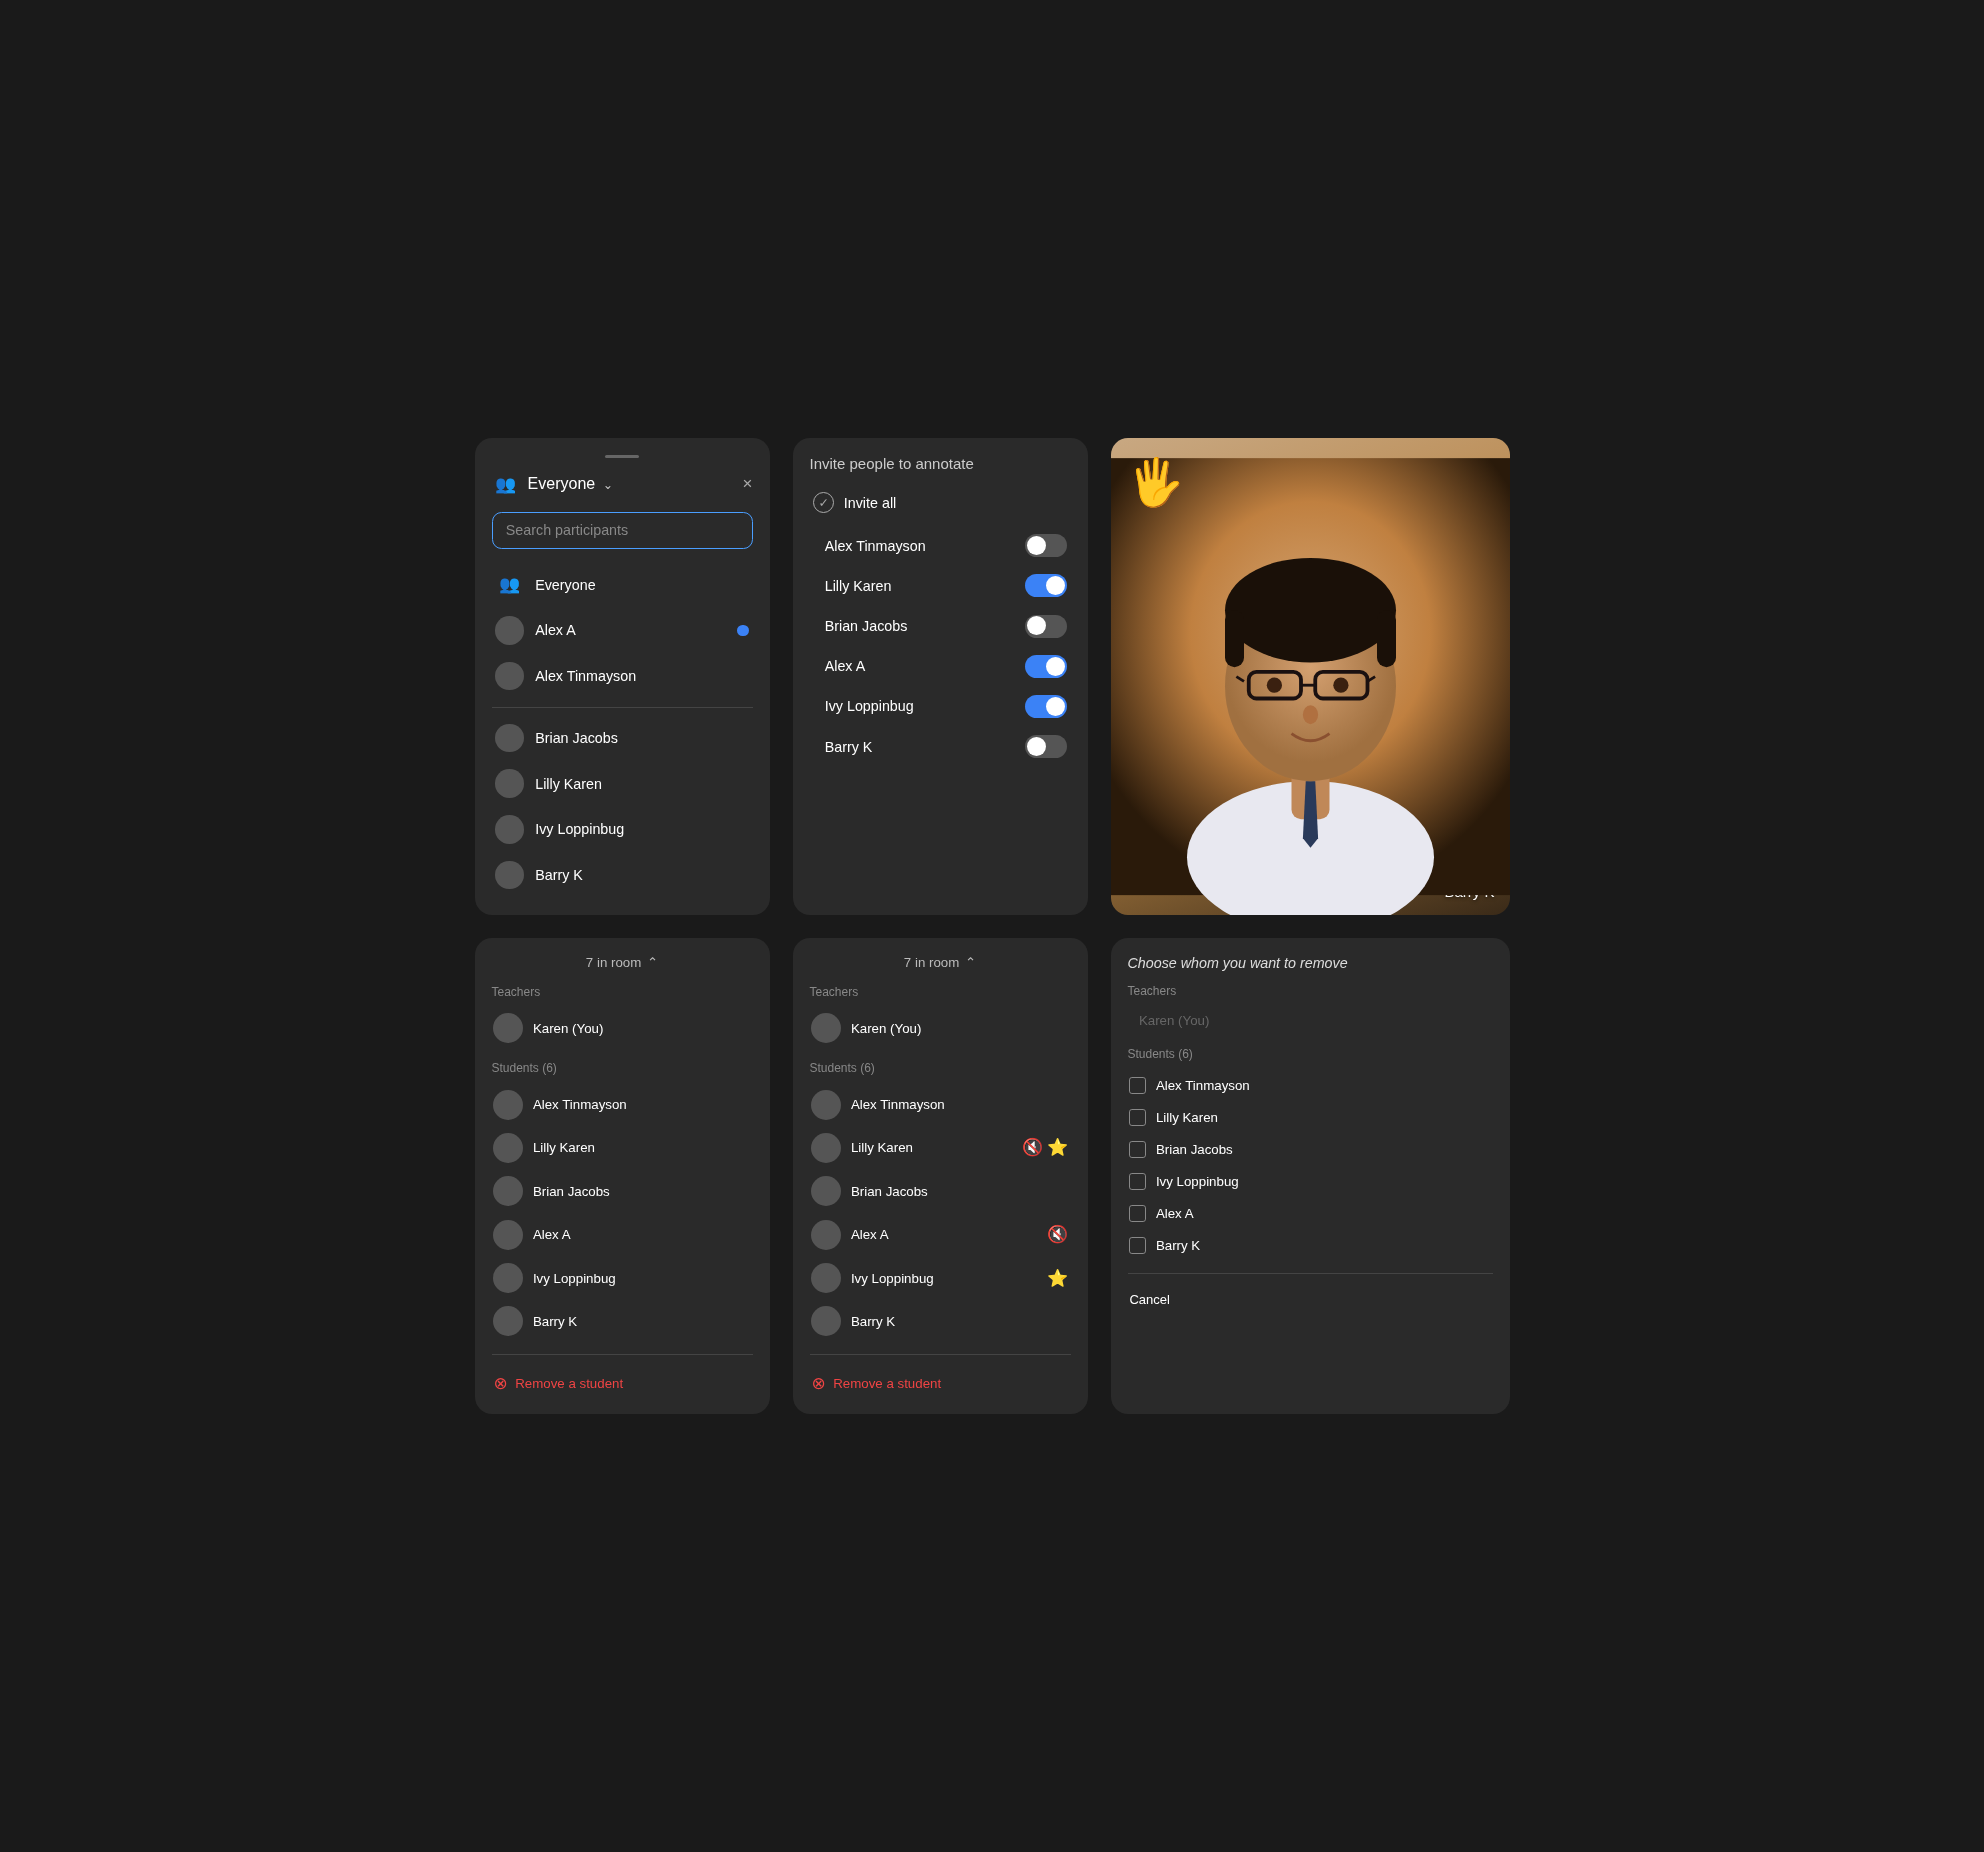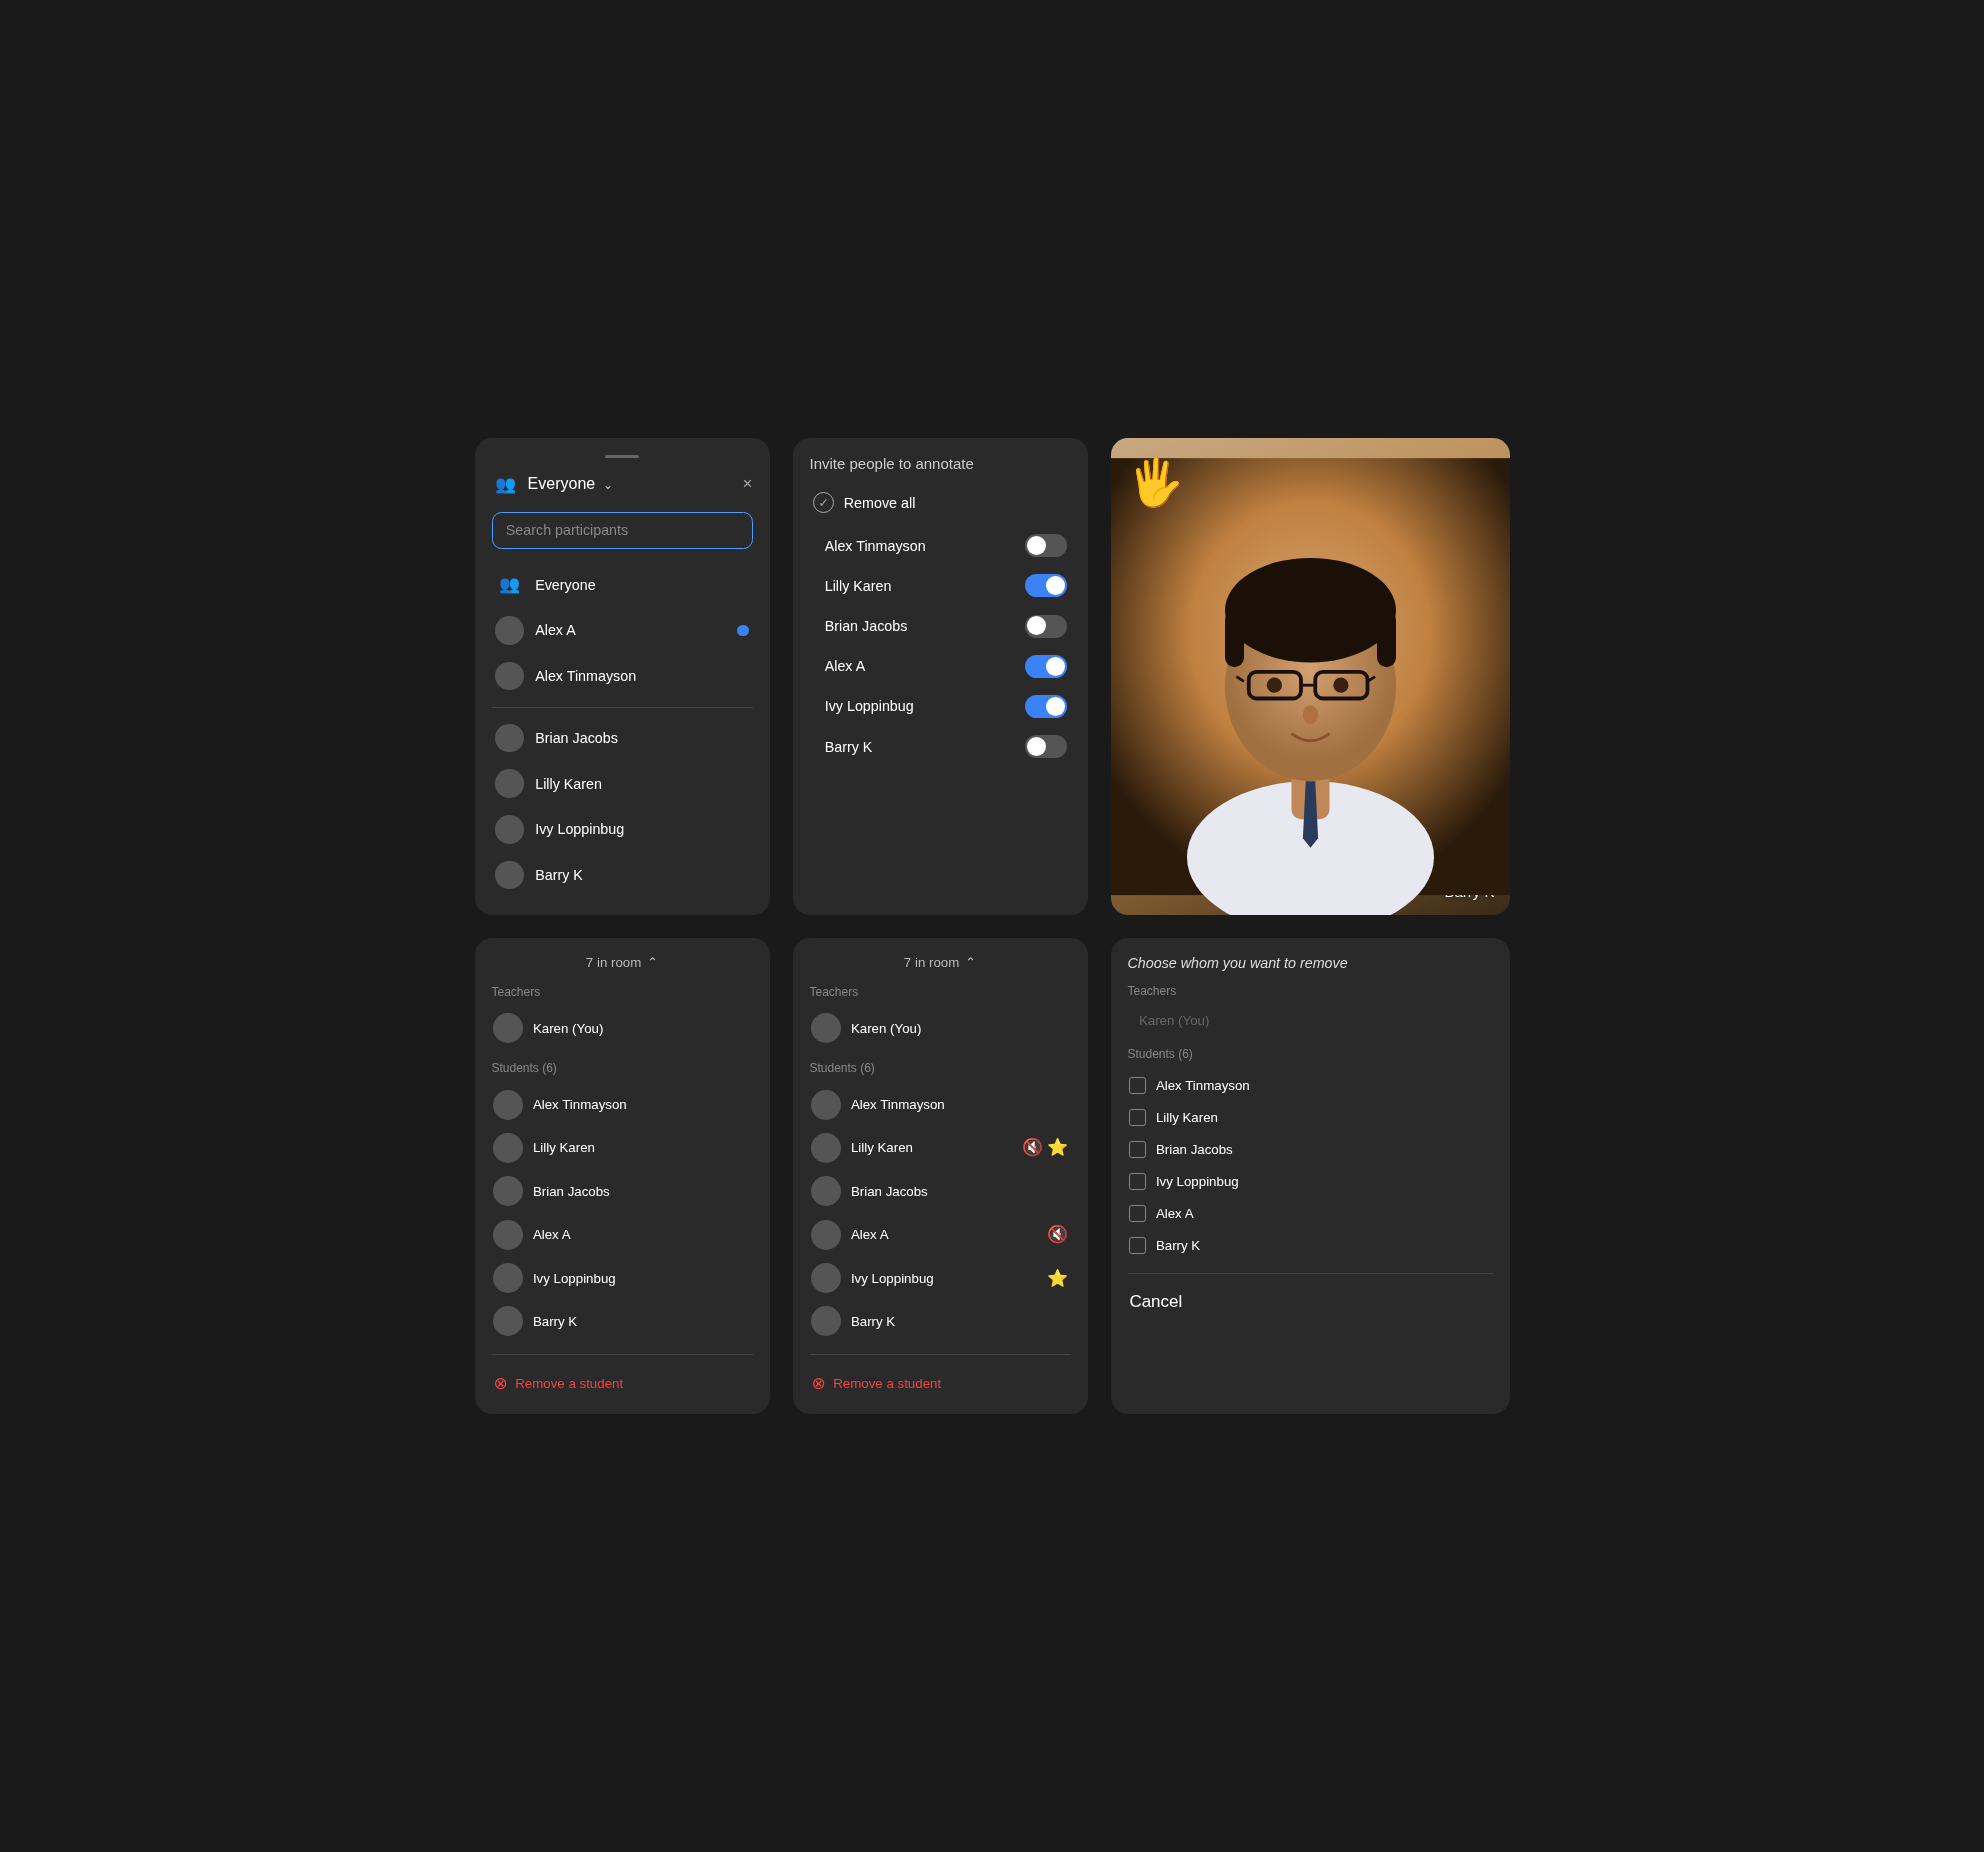--- a/index.html
+++ b/index.html
@@ -274,21 +274,21 @@
     }
     .checkbox {
       width: 17px; height: 17px;
       border: 1.9px solid #888;
       border-radius: 2.9px;
       flex-shrink: 0;
       background: transparent;
     }
     .cancel-btn {
       color: #fff;
-      font-size: 17px;
+      font-size: 13px;
       cursor: pointer;
       padding: 9.5px 1.9px 3.8px;
       margin-top: 3.8px;
     }
     .dimmed { color: #666; }
 
     
     .av-karen { background: linear-gradient(135deg, #c77 60%, #a44); }
     .av-alex-t { background: linear-gradient(135deg, #c88 50%, #a55); }
     .av-lilly { background: linear-gradient(135deg, #88a 50%, #556); }
@@ -344,21 +344,21 @@
         <div class="avatar av-barry"></div>
         <span>Barry K</span>
       </li>
     </ul>
   </div>
 
   <div class="panel panel-invite">
     <p class="invite-title">Invite people to annotate</p>
     <div class="invite-all-row">
       <div class="check-circle">✓</div>
-      <span>Remove all</span>
+      <span>Invite all</span>
     </div>
     <ul class="invite-list">
       <li class="invite-item">
         <div class="avatar av-alex-t"></div>
         <span class="name">Alex Tinmayson</span>
         <div class="toggle toggle-off">
             <div class="toggle-knob"></div>
           </div>
       </li>
       <li class="invite-item">

